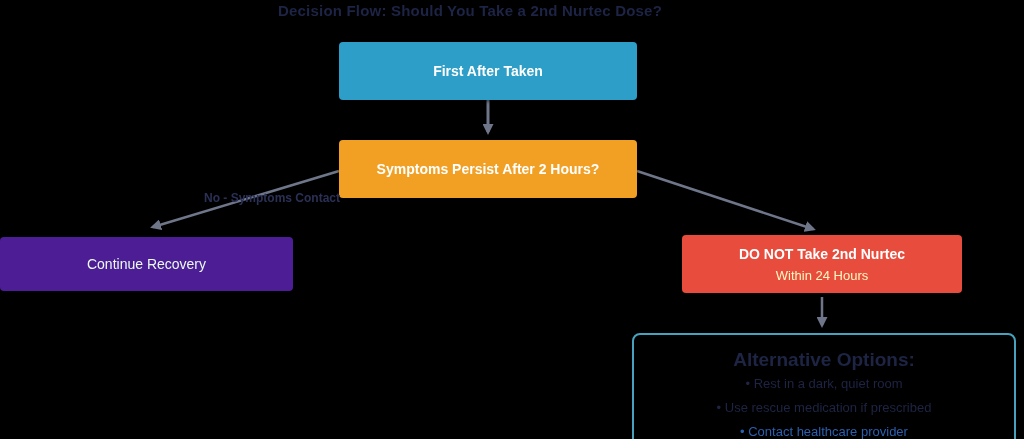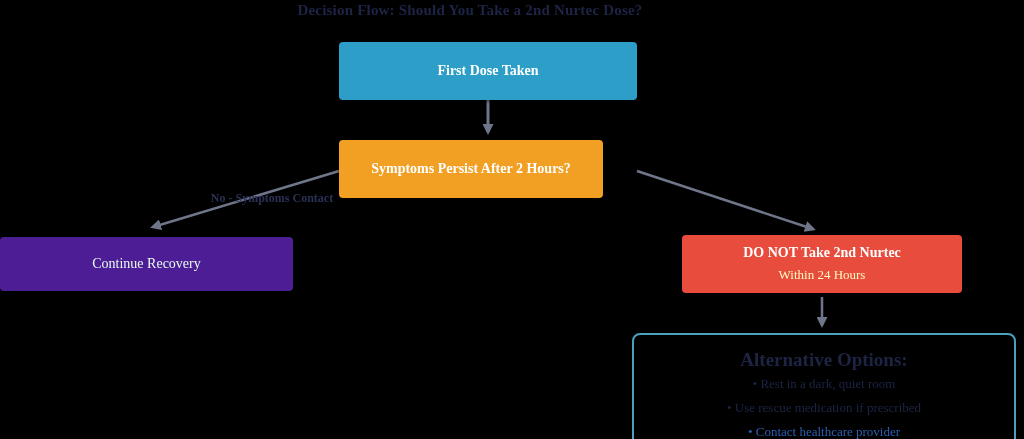--- a/index.html
+++ b/index.html
@@ -1,31 +1,31 @@
 <!DOCTYPE html>
 <html><head>
 <meta charset="utf-8">
 <style>
   html,body{margin:0;padding:0;background:#000;}
   .canvas{
     position:relative;width:1024px;height:439px;overflow:hidden;
-    background:#000;font-family:Liberation Serif, serif;
+    background:#000;font-family:Liberation Sans, sans-serif;
   }
   .title{
     position:absolute;left:0;top:2px;width:940px;text-align:center;
     font-size:15px;font-weight:bold;color:#1d2445;letter-spacing:.2px;
   }
   .connectors{position:absolute;left:0;top:0;width:1024px;height:439px;}
   .node{
     position:absolute;display:flex;flex-direction:column;align-items:center;justify-content:center;
     border-radius:4px;color:#fff;text-align:center;box-shadow:0 2px 3px rgba(0,0,0,.45);
   }
   .node .lbl{font-size:14px;font-weight:bold;}
   .node-first{left:339px;top:42px;width:298px;height:58px;background:#2d9ec7;}
-  .node-question{left:339px;top:140px;width:264px;height:58px;background:#f2a024;}
+  .node-question{left:339px;top:140px;width:298px;height:58px;background:#f2a024;}
   .node-continue{left:0;top:237px;width:293px;height:54px;background:#4c1d95;}
   .node-continue .lbl{font-weight:normal;font-size:14px;color:#eafbef;}
   .node-donot{left:682px;top:235px;width:280px;height:58px;background:#e74c3c;}
   .node-donot .sub{font-size:13px;font-weight:normal;margin-top:6px;color:#fef9c3;}
   .edge-label{
     position:absolute;transform:translate(-50%,-50%);white-space:nowrap;
     font-size:12px;color:#2b3156;font-weight:bold;
   }
   .edge-label.no{left:272px;top:198px;}
   .edge-label.yes{left:818px;top:199px;}
@@ -51,21 +51,21 @@
         <path d="M0,0 L11,5.5 L0,11 Z" fill="#6f7689"></path>
       </marker>
     </defs>
     <line x1="488" y1="100" x2="488" y2="132" stroke="#6f7689" stroke-width="3" marker-end="url(#arrow)"></line>
     <line x1="339" y1="171" x2="153" y2="227" stroke="#6f7689" stroke-width="2.5" marker-end="url(#arrow)"></line>
     <line x1="637" y1="171" x2="813" y2="229" stroke="#6f7689" stroke-width="2.5" marker-end="url(#arrow)"></line>
     <line x1="822" y1="297" x2="822" y2="325" stroke="#6f7689" stroke-width="2.5" marker-end="url(#arrow)"></line>
   </svg>
 
   <div class="node node-first">
-    <span class="lbl">First Dose Taken</span>
+    <span class="lbl">First After Taken</span>
   </div>
 
   <div class="node node-question">
     <span class="lbl">Symptoms Persist After 2 Hours?</span>
   </div>
 
   <div class="edge-label no">No - Symptoms Contact</div>
 
   <div class="node node-continue">
     <span class="lbl">Continue Recovery</span>

